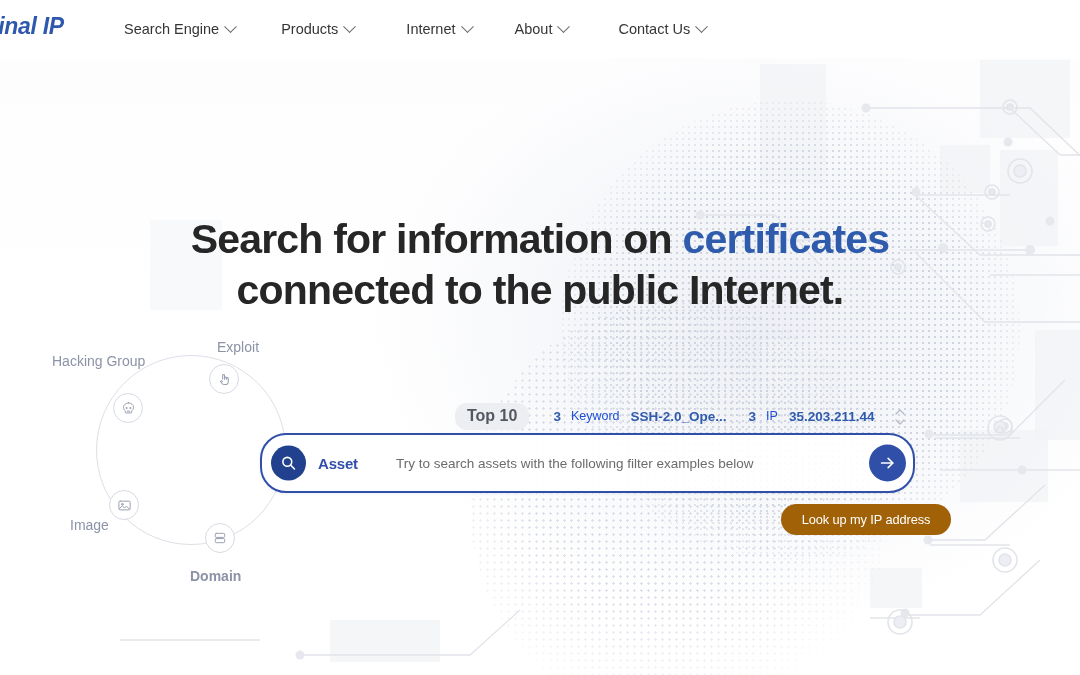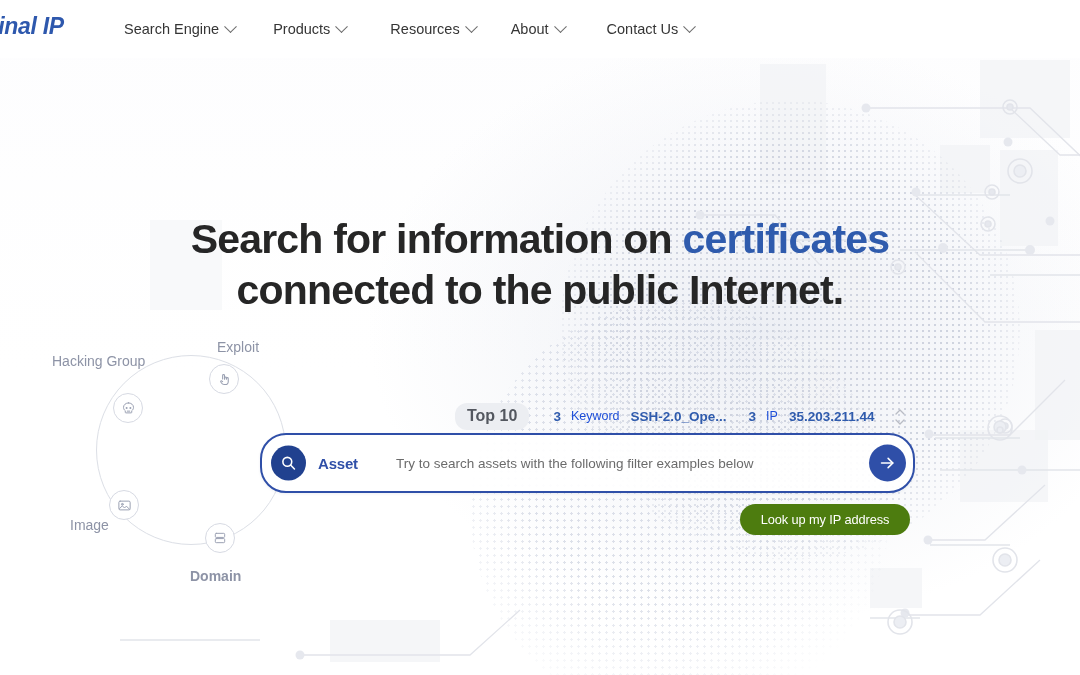--- a/index.html
+++ b/index.html
@@ -101,21 +101,21 @@
     font-family: "Liberation Sans", sans-serif;
   }
 
   .nav {
     position: absolute;
     left: 124px;
     top: 0;
     height: 58px;
     display: flex;
     align-items: center;
-    gap: 4px;
+    gap: 12px;
   }
 
   .nav-item {
     display: flex;
     align-items: center;
     gap: 7px;
     padding: 0 31px 0 0;
     font-size: 14.5px;
     color: #353535;
     cursor: pointer;
@@ -292,26 +292,26 @@
     display: flex;
     align-items: center;
     justify-content: center;
     cursor: pointer;
     padding: 0;
   }
 
   
   .ip-btn {
     position: absolute;
-    left: 740px;
+    left: 781px;
     top: 504px;
     width: 170px;
     height: 31px;
     border-radius: 16px;
-    background: #4d7c0f;
+    background: #a16207;
     color: #ffffff;
     border: none;
     font-family: "Liberation Sans", sans-serif;
     font-size: 12.8px;
     cursor: pointer;
     z-index: 28;
     letter-spacing: -0.1px;
   }
 </style>
 </head>
@@ -405,21 +405,21 @@
     <nav class="nav">
       <div class="nav-item">
         <span>Search Engine</span>
         <i class="chev"></i>
       </div>
       <div class="nav-item">
         <span>Products</span>
         <i class="chev"></i>
       </div>
       <div class="nav-item">
-        <span>Resources</span>
+        <span>Internet</span>
         <i class="chev"></i>
       </div>
       <div class="nav-item">
         <span>About</span>
         <i class="chev"></i>
       </div>
       <div class="nav-item">
         <span>Contact Us</span>
         <i class="chev"></i>
       </div>

